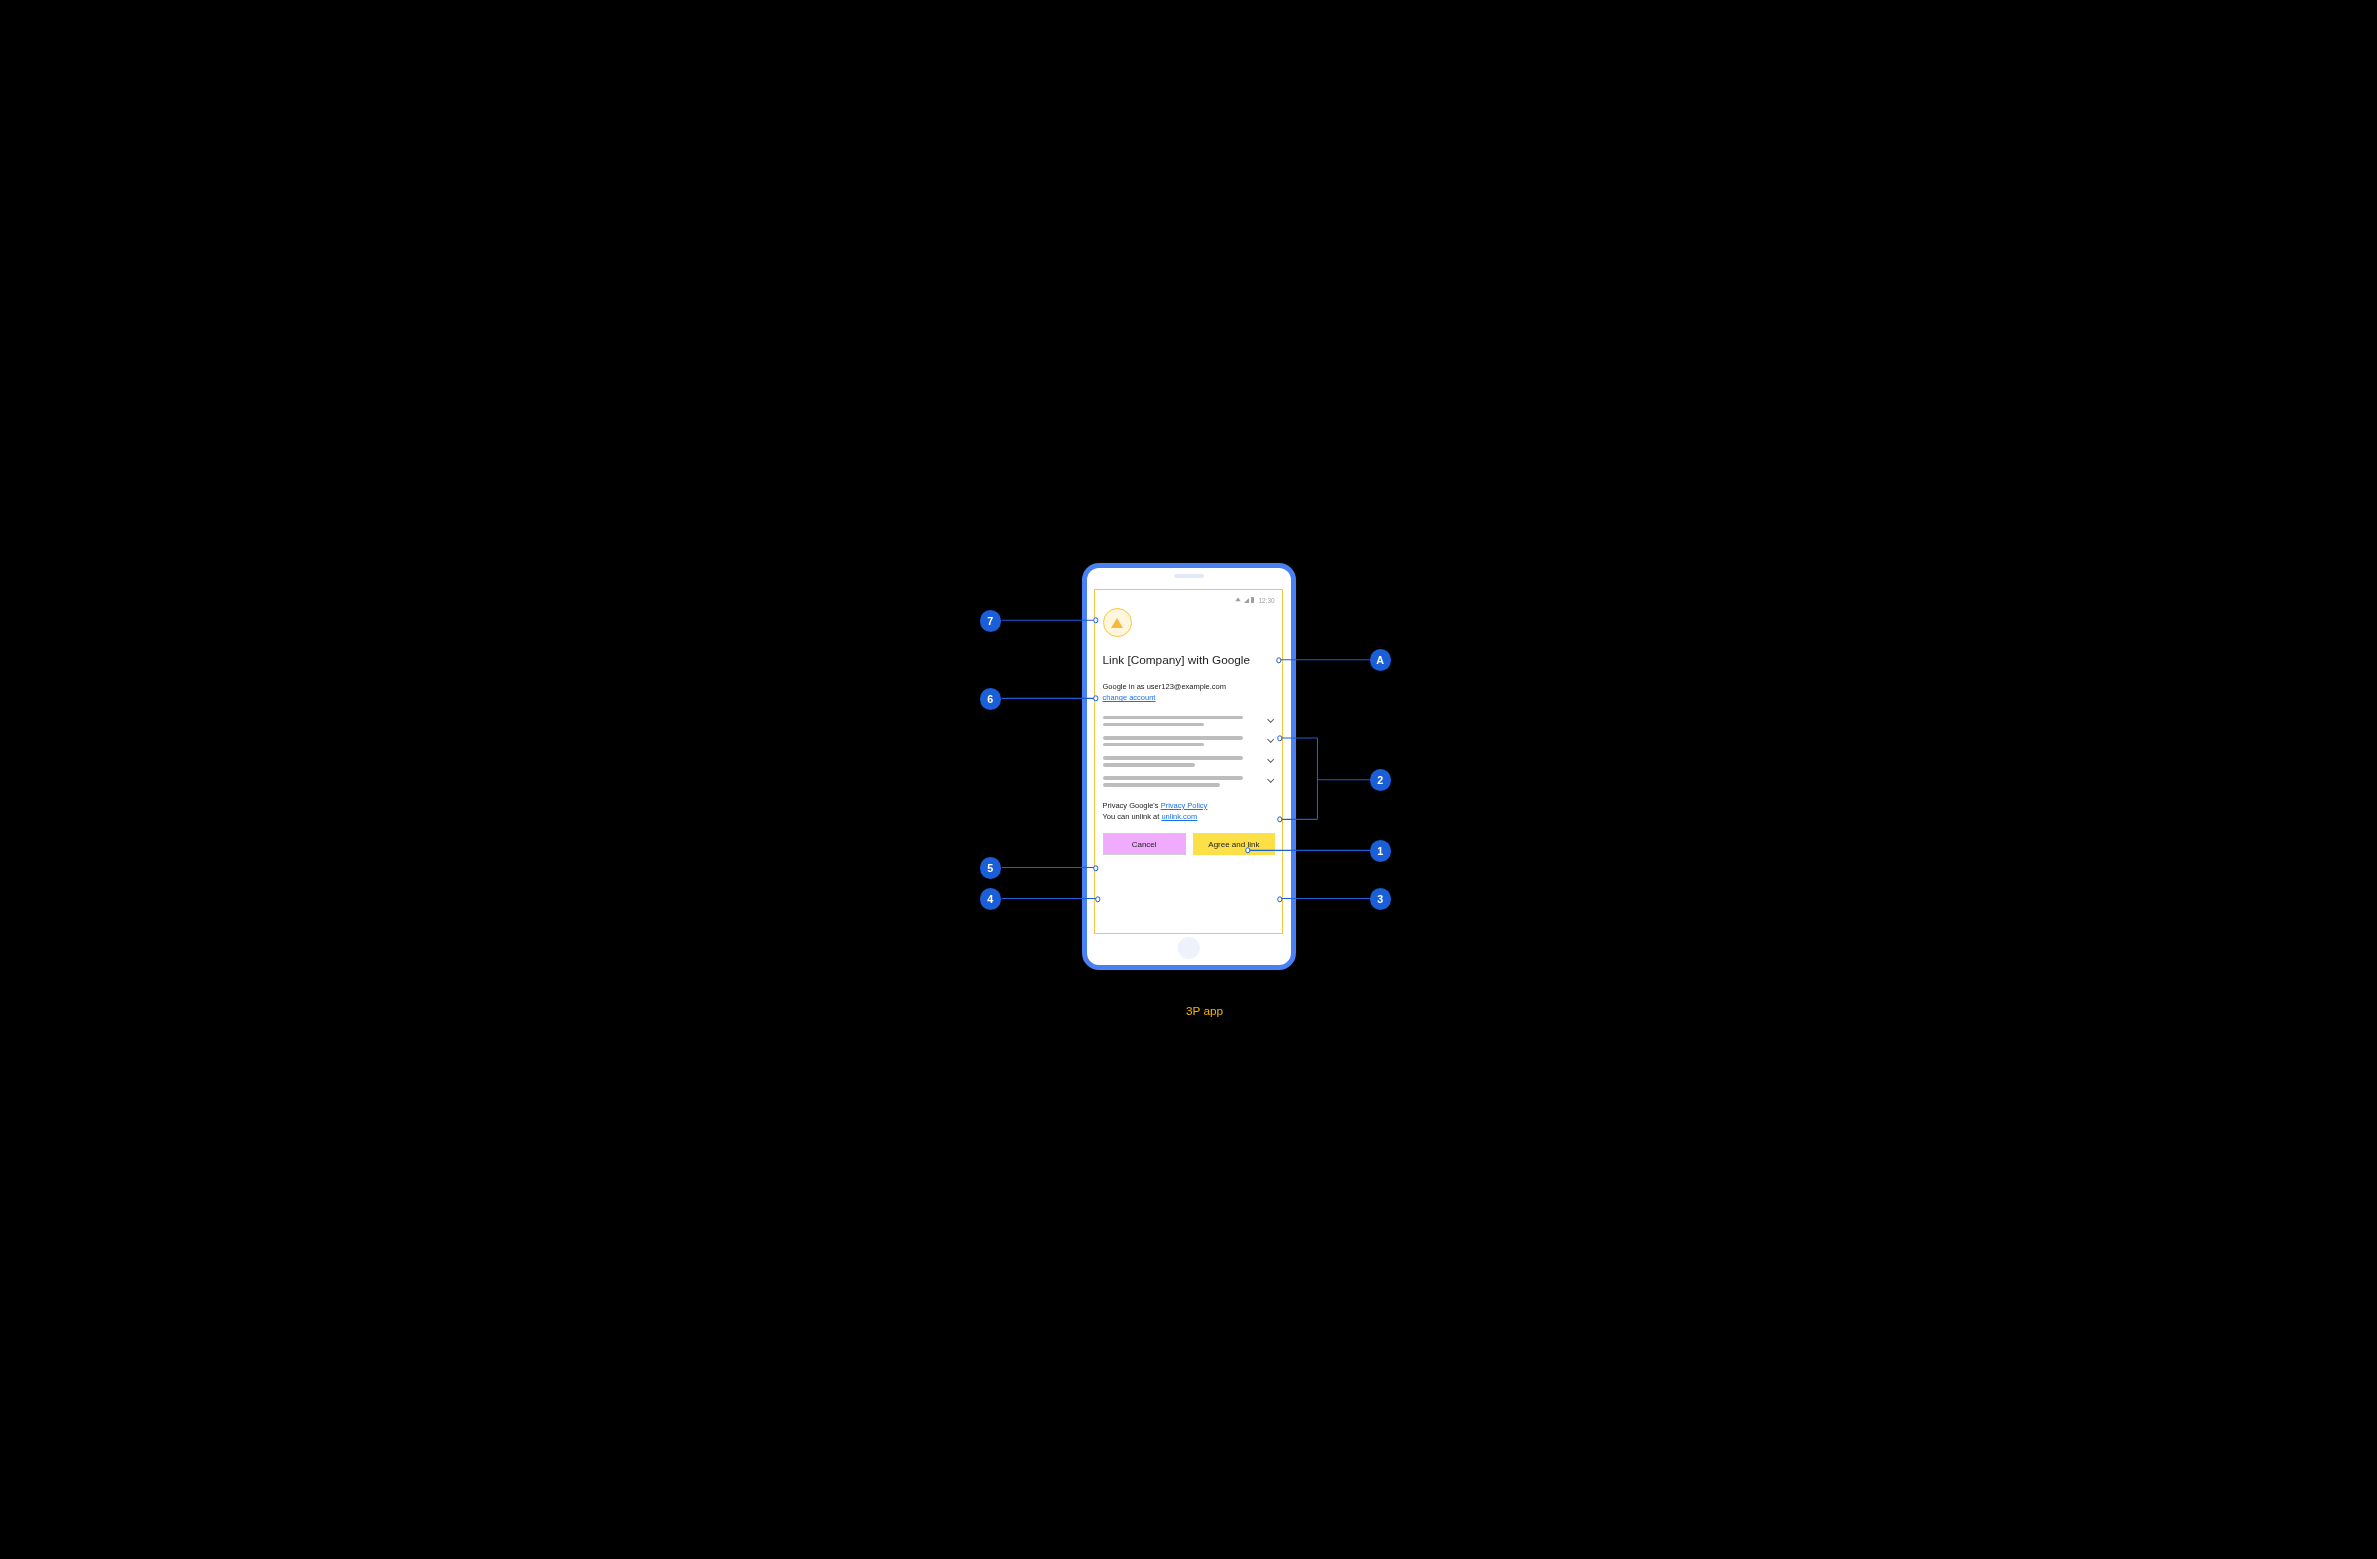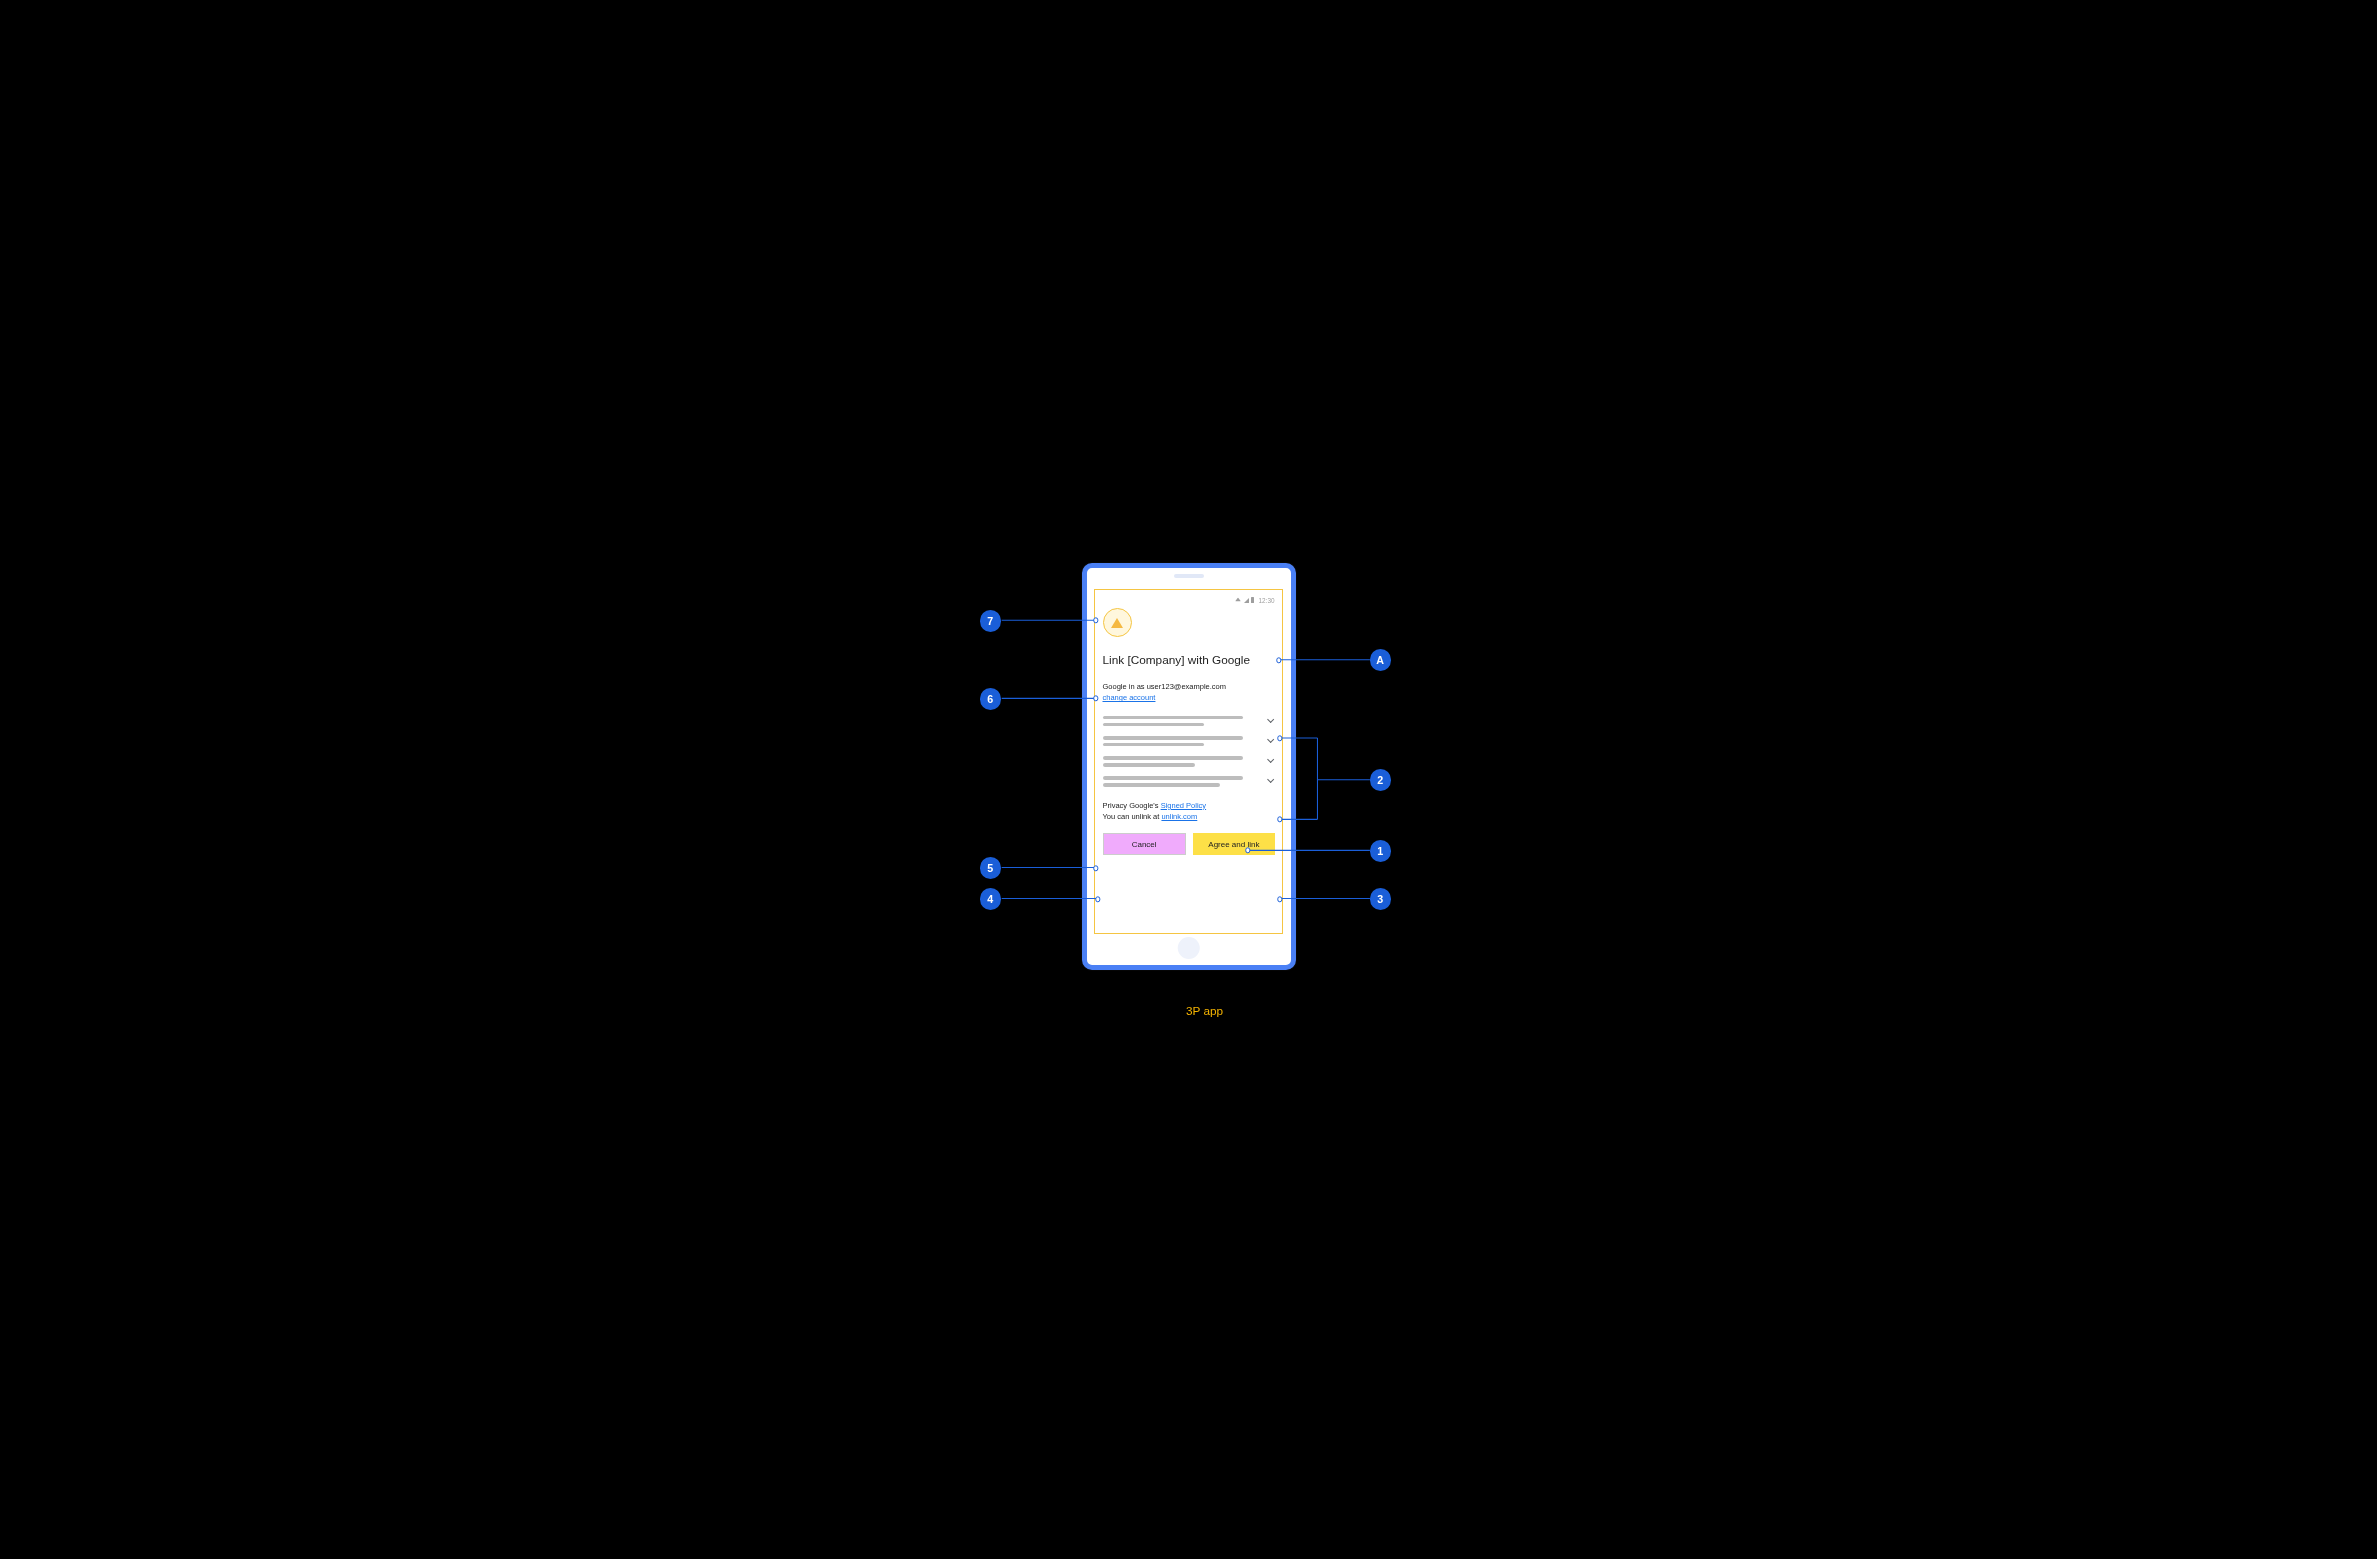--- a/index.html
+++ b/index.html
@@ -19,21 +19,21 @@
     width: 728px;
     height: 455px;
   }
   .phone {
     position: absolute;
     left: 257px;
     top: 21.4px;
     width: 214px;
     height: 407px;
     border: 5.4px solid #4a80f5;
-    border-radius: 10px;
+    border-radius: 17px;
     background: #fff;
     box-shadow: 0 0 0 1.1px rgba(255,255,255,0.02);
   }
   .speaker {
     position: absolute;
     top: 6.4px;
     left: 50%;
     transform: translateX(-50%);
     width: 30px;
     height: 4.3px;
@@ -277,21 +277,21 @@
           <div class="lines">
               <div class="lineA"></div>
               <div class="lineB"></div>
             </div>
           <div class="chev"></div>
         </div>
       </div>
 
       <div class="footertext">
         <div>
-          <span>Privacy Google's </span><span class="link">Signed Policy</span>
+          <span>Privacy Google's </span><span class="link">Privacy Policy</span>
         </div>
         <div>
           <span>You can unlink at </span><span class="link">unlink.com</span>
         </div>
       </div>
 
       <div class="btnrow">
         <div class="btn secondary">Cancel</div>
         <div class="btn primary">Agree and link</div>
       </div>

